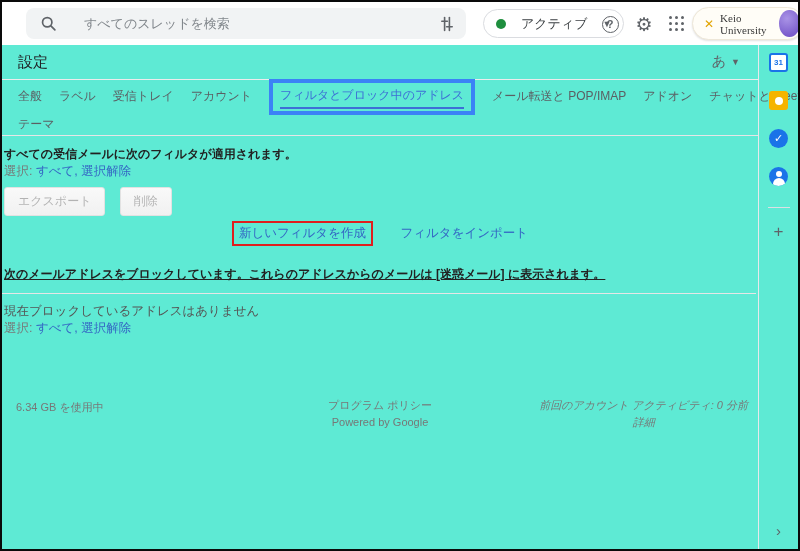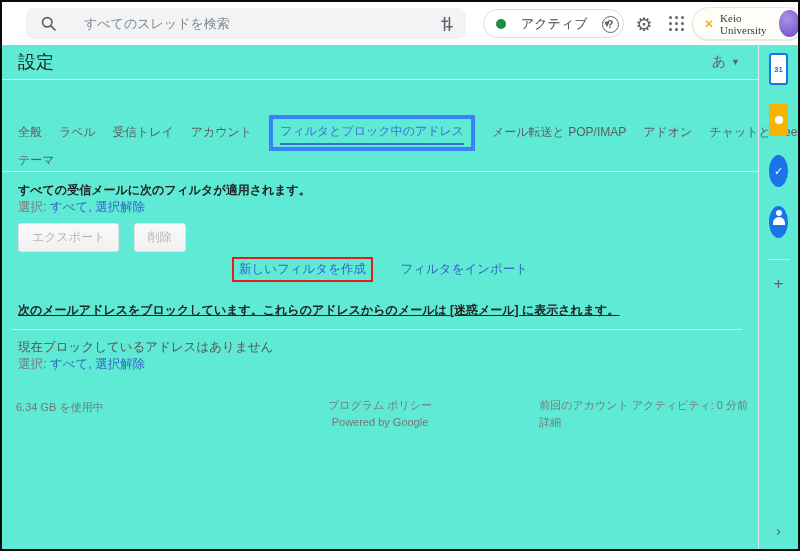--- a/index.html
+++ b/index.html
@@ -30,54 +30,54 @@
   .account-badge { position:absolute; left:690px; top:5px; height:33px; background:#fffdf7; border:1px solid #eee7d8; border-radius:17px; box-shadow:0 1px 2px rgba(0,0,0,.12); display:flex; align-items:center; padding:0 3px 0 11px; gap:6px; cursor:pointer; }
   .keio-logo { color:#e2a400; font-weight:bold; font-size:12px; }
   .org-name { font-family:"Liberation Serif","DejaVu Serif",serif; font-size:11px; color:#3a3a3a; }
   .avatar { width:27px; height:27px; border-radius:50%; background:radial-gradient(circle at 38% 32%, #a993e6, #7a5ccc 75%); }
 
   
   .main { position:absolute; top:43px; left:0; right:0; bottom:0; display:flex; }
   .content { position:relative; width:756px; height:100%; }
 
   .title-row { height:35px; display:flex; align-items:center; justify-content:space-between; padding:0 18px 0 16px; border-bottom:1px solid #ececec; }
-  .page-title { font-size:18px; color:#202124; }
+  .page-title { font-size:15px; color:#202124; }
   .lang-toggle { display:flex; align-items:center; gap:5px; color:#5f6368; font-size:14px; cursor:pointer; }
 
-  .tabs { border-bottom:1px solid #e6e6e6; padding:0 0 0 16px;margin-top:36px; }
+  .tabs { border-bottom:1px solid #e6e6e6; padding:0 0 0 16px; }
   .tabs-row1 { height:33px; display:flex; align-items:center; gap:17px; }
   .tabs-row2 { height:22px; display:flex; align-items:center; }
   .tab { font-size:12px; color:#5b5f63; cursor:pointer; white-space:nowrap; }
   .tab-active { color:#3d6fd6; border-bottom:2px solid #3d6fd6; padding-bottom:3px; }
   .anno-box { border:4px solid #3b82f6; padding:4px 7px 2px 7px; display:inline-flex; }
 
-  .section { padding:0 16px; }
+  .section { padding:0 2px; }
   .section-heading { font-size:12px; font-weight:bold; color:#222; }
   .filters-heading { margin-top:10px; }
   .select-line { font-size:12.5px; color:#777; }
   .link { color:#3466c4; cursor:pointer; text-decoration:none; }
   .btn { font-size:12px; color:#b3b3b3; background:linear-gradient(#f9f9f9,#f1f1f1); border:1px solid #e2e2e2; border-radius:3px; padding:5px 13px; margin-right:10px; margin-top:7px; cursor:default; font-family:Liberation Sans, sans-serif; }
   .center-links { text-align:center; margin-top:5px; font-size:12.5px; }
   .anno-box-inline { border:2px solid #e01e1e; padding:2px 5px; display:inline-block; }
   .import-link { margin-left:24px; }
 
   .blocked-heading { margin-top:20px;text-decoration:underline; }
   .blocked-body { border-top:1px solid #e6e6e6; margin-top:10px; margin-left:-6px; padding:9px 0 0 6px; }
   .empty-msg { font-size:12.5px; color:#555; }
   .unblock-btn { padding:5px 11px; }
 
   .footer { position:absolute; top:352px; left:0; width:100%; font-size:11px; color:#777; }
   .footer-left { position:absolute; left:14px; top:3px; }
   .footer-center { position:absolute; left:0; width:100%; text-align:center; line-height:17px; }
-  .footer-right { position:absolute; right:10px; top:0; text-align:left; line-height:17px; }
+  .footer-right { position:absolute; right:10px; top:0; text-align:center; line-height:17px;font-style:italic; }
   .footer .link { color:#777; }
 
   
   .side-panel { position:relative; width:40px; height:100%; border-left:1px solid #e7e9ec; display:flex; flex-direction:column; align-items:center; padding-top:8px; }
-  .side-icon { width:19px; height:32px; margin-bottom:19px; cursor:pointer; display:flex; align-items:center; justify-content:center; }
+  .side-icon { width:19px; height:19px; margin-bottom:19px; cursor:pointer; display:flex; align-items:center; justify-content:center; }
   .cal-icon { background:#fff; border:2px solid #1a73e8; border-radius:3px; font-size:8px; font-weight:bold; color:#1a73e8; }
   .keep-icon { background:#f5b400; border-radius:3px; position:relative; }
   .keep-bulb { width:8px; height:8px; background:#fff; border-radius:50%; }
   .tasks-icon { background:#1a73e8; border-radius:50%; color:#fff; font-size:11px; font-weight:bold; }
   .contacts-icon { background:#1a73e8; border-radius:50%; position:relative; overflow:hidden; }
   .head { position:absolute; top:4px; left:6.5px; width:6px; height:6px; background:#fff; border-radius:50%; }
   .body { position:absolute; top:11px; left:3.5px; width:12px; height:8px; background:#fff; border-radius:6px 6px 0 0; }
   .side-divider { width:22px; border-top:1px solid #dcdfe3; margin:2px 0 14px 0; }
   .add-btn { color:#5f6368; font-size:17px; cursor:pointer; }
   .collapse-btn { position:absolute; bottom:10px; left:0; width:100%; text-align:center; color:#5f6368; font-size:15px; cursor:pointer; }

